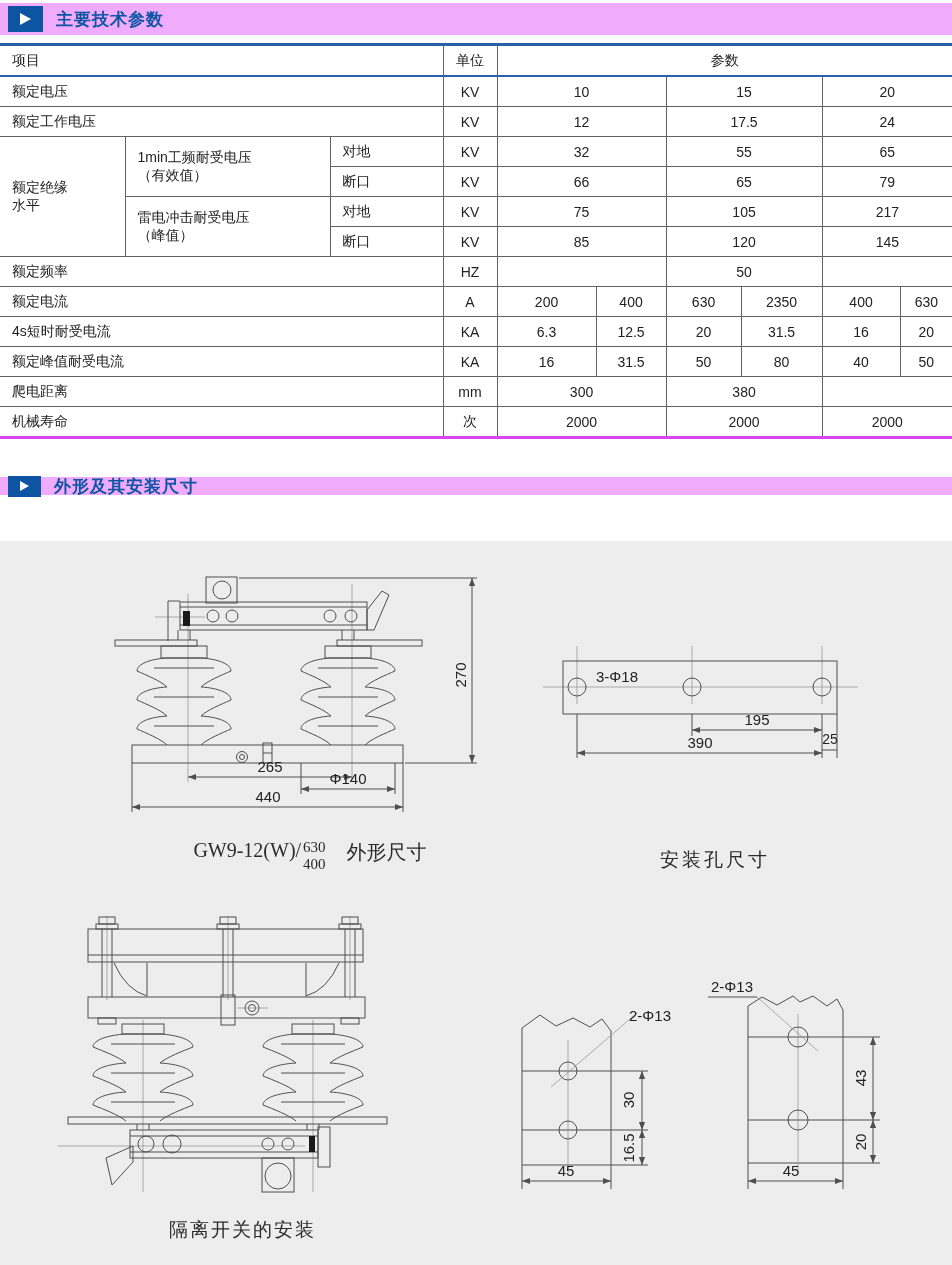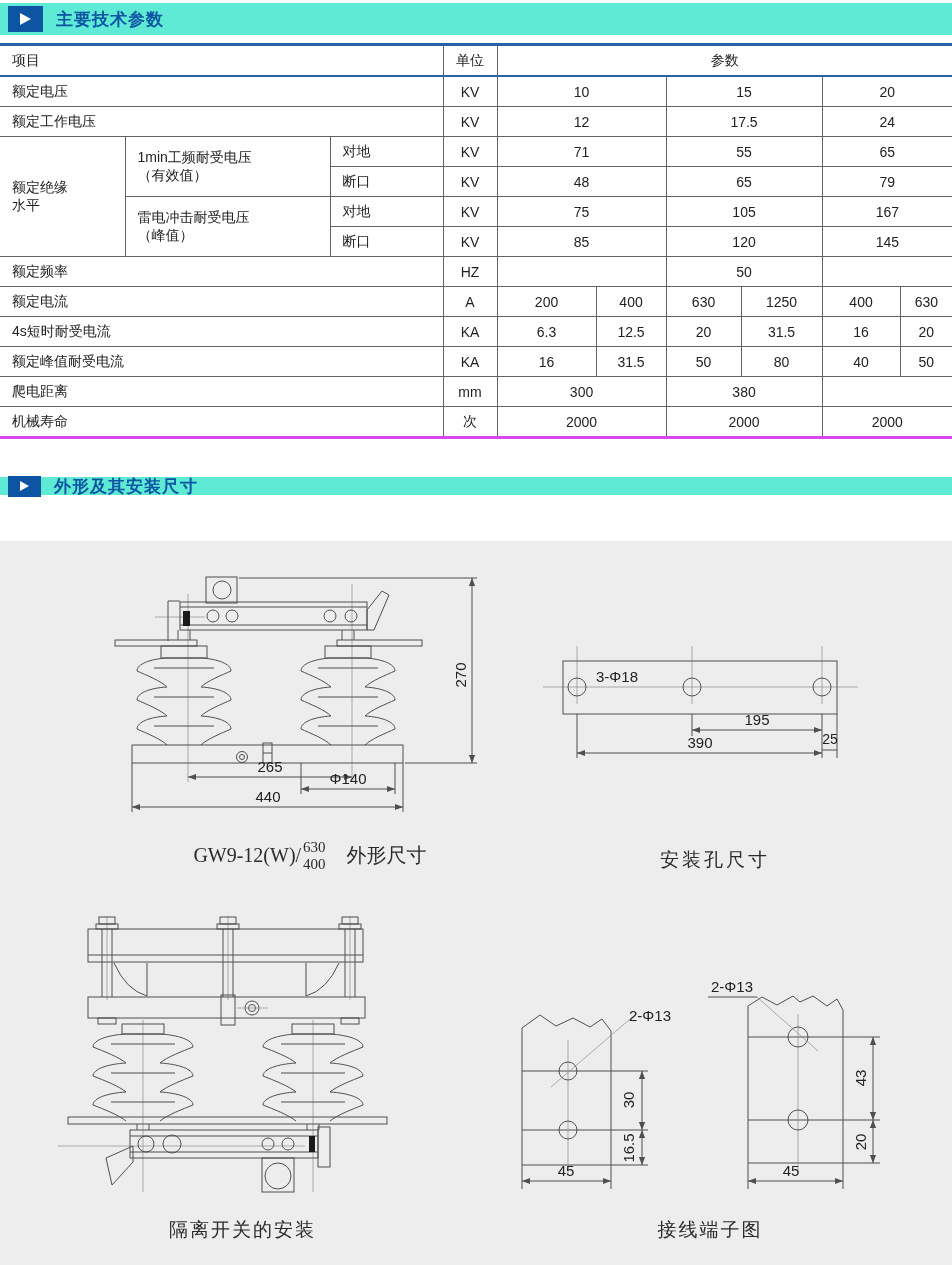--- a/index.html
+++ b/index.html
@@ -1,20 +1,20 @@
 <!DOCTYPE html>
 <html><head>
 <meta charset="utf-8">
 <style>
   html,body{margin:0;padding:0;background:#fff;}
   .page{position:relative;width:952px;height:1265px;background:#fff;overflow:hidden;
         font-family:"Liberation Sans",sans-serif;color:#222;}
 
   
-  .banner{position:absolute;left:0;width:952px;background:#5eead4;display:flex;align-items:center;}
+  .banner{position:absolute;left:0;width:952px;background:#f0abfc;display:flex;align-items:center;}
   .b1{top:3px;height:32px;}
   .b2{top:477px;height:18px;}
   .bsq{margin-left:8px;background:#0d55a3;display:flex;align-items:center;justify-content:center;flex:0 0 auto;}
   .b1 .bsq{width:35px;height:26px;}
   .b2 .bsq{width:33px;height:21px;}
   .tri{width:0;height:0;border-left:11px solid #fff;border-top:6px solid transparent;border-bottom:6px solid transparent;}
   .b2 .tri{border-left-width:9px;border-top-width:5px;border-bottom-width:5px;}
   .btitle{margin-left:13px;color:#0d55a3;font-weight:bold;font-size:17px;letter-spacing:1px;}
 
   
@@ -32,21 +32,21 @@
   .panel{position:absolute;top:541px;left:0;width:952px;height:724px;background:#ededed;}
   svg.draw{position:absolute;overflow:visible;}
   svg.draw line,svg.draw rect,svg.draw circle,svg.draw path,svg.draw polygon,svg.draw polyline{
       stroke:#4f4f4f;stroke-width:1;fill:none;}
   svg.draw .thin{stroke:#8d8d8d;stroke-width:0.7;}
   svg.draw .fillb{fill:#1a1a1a;stroke:none;}
   svg.draw text{fill:#222;stroke:none;font:15px "Liberation Sans",sans-serif;text-anchor:middle;}
   svg.draw marker path{fill:#4f4f4f;stroke:none;}
 
   .cap{position:absolute;text-align:center;color:#2b2b2b;font-family:"Liberation Serif",serif;font-size:19px;}
-  .cap1{left:120px;top:839px;width:380px;display:flex;align-items:center;justify-content:center;font-size:20px;}
+  .cap1{left:120px;top:839px;width:380px;display:flex;justify-content:center;font-size:20px;}
   .frac{display:inline-flex;flex-direction:column;font-size:15px;line-height:1.1;text-align:center;margin:0 2px;}
   .cap1 .suffix{margin-left:19px;}
   .cap2{left:605px;top:847px;width:220px;letter-spacing:3px;}
   .cap3{left:125px;top:1217px;width:235px;letter-spacing:2px;}
   .cap4{left:595px;top:1217px;width:230px;letter-spacing:2px;}
 </style>
 </head>
 <body>
 
 <div class="page">
@@ -95,41 +95,41 @@
       <td rowspan="4" class="lbl">
         <div>额定绝缘</div>
         <div>水平</div>
       </td>
       <td rowspan="2" class="lbl">
         <div>1min工频耐受电压</div>
         <div>（有效值）</div>
       </td>
       <td class="lbl">对地</td>
       <td>KV</td>
-      <td colspan="2">71</td>
+      <td colspan="2">32</td>
       <td colspan="2">55</td>
       <td colspan="2">65</td>
     </tr>
     <tr>
       <td class="lbl">断口</td>
       <td>KV</td>
-      <td colspan="2">48</td>
+      <td colspan="2">66</td>
       <td colspan="2">65</td>
       <td colspan="2">79</td>
     </tr>
     <tr>
       <td rowspan="2" class="lbl">
         <div>雷电冲击耐受电压</div>
         <div>（峰值）</div>
       </td>
       <td class="lbl">对地</td>
       <td>KV</td>
       <td colspan="2">75</td>
       <td colspan="2">105</td>
-      <td colspan="2">167</td>
+      <td colspan="2">217</td>
     </tr>
     <tr>
       <td class="lbl">断口</td>
       <td>KV</td>
       <td colspan="2">85</td>
       <td colspan="2">120</td>
       <td colspan="2">145</td>
     </tr>
     <tr>
       <td colspan="3" class="lbl">额定频率</td>
@@ -137,21 +137,21 @@
       <td colspan="2"></td>
       <td colspan="2">50</td>
       <td colspan="2"></td>
     </tr>
     <tr>
       <td colspan="3" class="lbl">额定电流</td>
       <td>A</td>
       <td>200</td>
       <td>400</td>
       <td>630</td>
-      <td>1250</td>
+      <td>2350</td>
       <td>400</td>
       <td>630</td>
     </tr>
     <tr>
       <td colspan="3" class="lbl">4s短时耐受电流</td>
       <td>KA</td>
       <td>6.3</td>
       <td>12.5</td>
       <td>20</td>
       <td>31.5</td>
@@ -406,15 +406,14 @@
   <div class="cap cap1">
     <span>GW9-12(W)/</span>
     <span class="frac">
       <span>630</span>
       <span>400</span>
     </span>
     <span class="suffix">外形尺寸</span>
   </div>
   <div class="cap cap3">隔离开关的安装</div>
   <div class="cap cap2">安装孔尺寸</div>
-  <div class="cap cap4">接线端子图</div>
 
 </div>
 
 </body></html>

